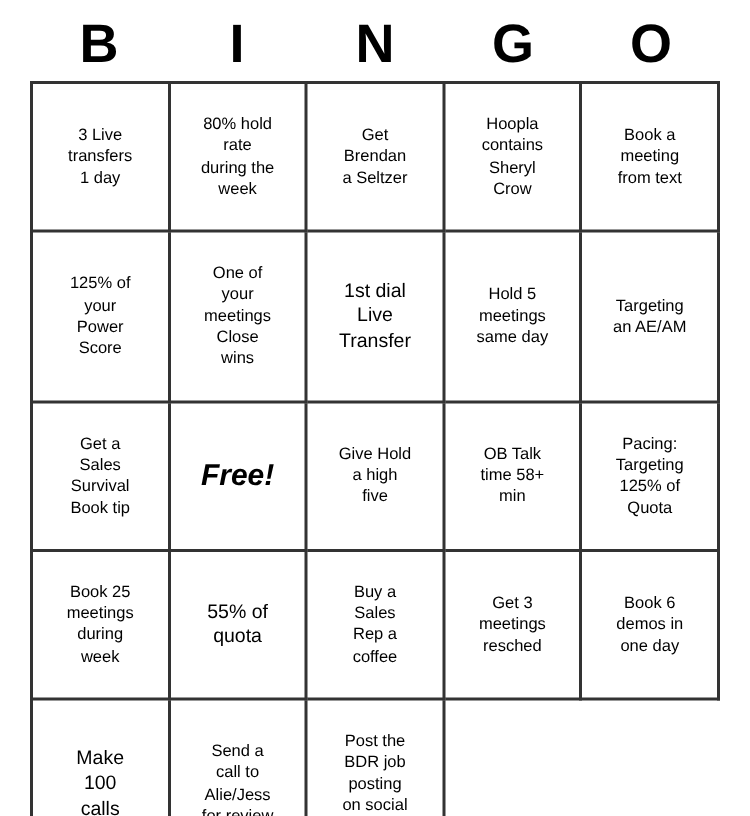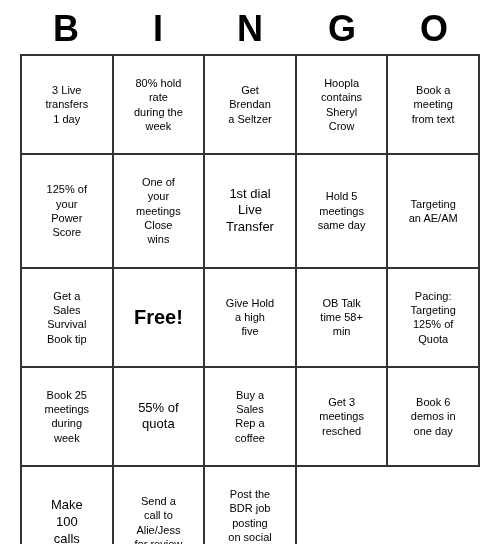--- a/index.html
+++ b/index.html
@@ -40,20 +40,21 @@
       align-items: center;
       justify-content: center;
       text-align: center;
       font-size: 11px;
       padding: 20px;
       line-height: 1.3;
     }
     .bingo-cell.free {
       font-size: 20px;
       font-weight: bold;
+      font-style: italic;
     }
     .bingo-cell.large-text {
       font-size: 13px;
       font-weight: 500;
     }
   </style>
 </head>
 <body>
 
 <div class="bingo-header">

